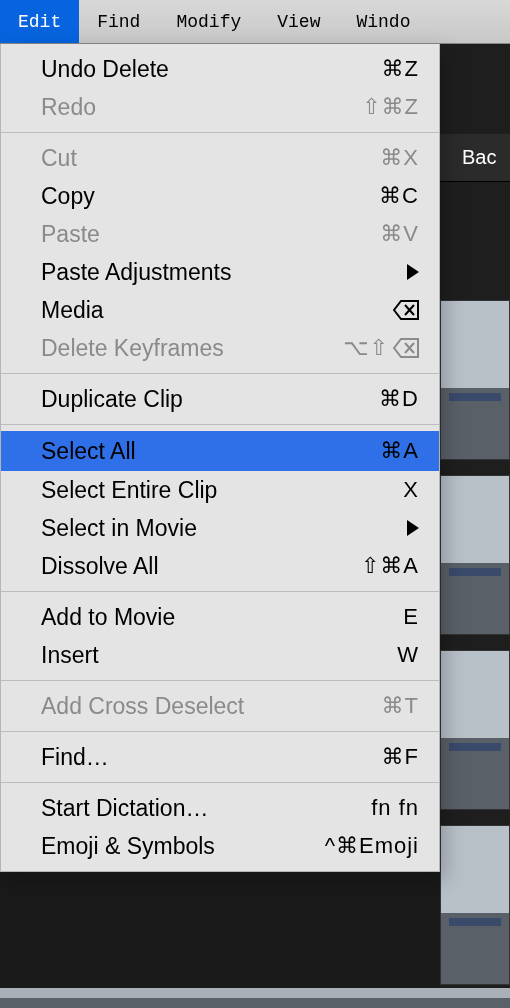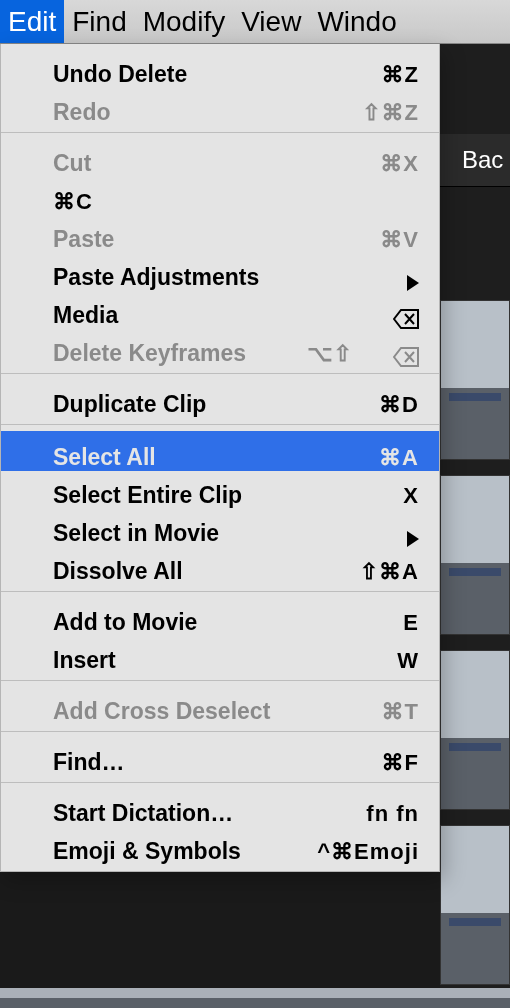--- a/index.html
+++ b/index.html
@@ -12,57 +12,57 @@
     position: relative;
   }
   .menubar {
     display: flex;
     background: linear-gradient(#d8d8d8, #c8c8c8);
     height: 44px;
     align-items: stretch;
     border-bottom: 1px solid #888;
   }
   .menubar-item {
-    padding: 0 8px;
+    padding: 0 18px;
     display: flex;
     align-items: center;
-    font-size: 28px;
+    font-size: 18px;
     color: #000;
     cursor: default;
+    font-family: Liberation Mono, monospace;
   }
   .menubar-item.active {
     background: #0764de;
     color: #fff;
   }
   .dropdown {
     position: absolute;
     top: 44px;
     left: 0;
     width: 440px;
     background: rgba(233,233,233,0.98);
     border: 1px solid #b5b5b5;
     border-top: none;
     box-shadow: 4px 8px 20px rgba(0,0,0,0.25);
     padding: 6px 0;
     z-index: 10;
   }
   .menu-row {
     display: flex;
-    align-items: flex-end;
+    align-items: center;
     height: 38px;
-    padding: 0 20px 0 52px;
+    padding: 0 20px 0 40px;
     font-size: 23px;
     color: #000;
     cursor: default;
-    font-weight: bold;
-  }
-  .menu-row.disabled { color: #8a8a8a; gap: 36px; }
+  }
+  .menu-row.disabled { color: #8a8a8a; }
   .menu-row.highlight {
     background: #2f6fe8;
-    color: #e5e5e5;
+    color: #000000;
     height: 40px;
   }
   .menu-label { flex: 1; }
   .menu-shortcut {
     text-align: right;
     letter-spacing: 1px;
     font-size: 22px;
     white-space: nowrap;
   }
   .menu-sep {
@@ -86,21 +86,21 @@
     bottom: 0;
     background: #1e1e1e;
     color: #fff;
   }
   .side-tab {
     position: absolute;
     top: 90px;
     left: 0;
     right: 0;
     padding: 12px 0 12px 22px;
-    font-size: 24px;
+    font-size: 20px;
     color: #fff;
     background: #2b2b2b;
     border-bottom: 1px solid #000;
   }
   .thumb {
     position: absolute;
     left: 440px;
     width: 70px;
     height: 160px;
     background: linear-gradient(#b8c0c8 0 55%, #5a6068 55% 100%);
@@ -153,20 +153,21 @@
     <span class="menu-shortcut">⇧⌘Z</span>
   </div>
 
   <div class="menu-sep"></div>
 
   <div class="menu-row disabled">
     <span class="menu-label">Cut</span>
     <span class="menu-shortcut">⌘X</span>
   </div>
   <div class="menu-row">
+    <span class="menu-label">Copy</span>
     <span class="menu-shortcut">⌘C</span>
   </div>
   <div class="menu-row disabled">
     <span class="menu-label">Paste</span>
     <span class="menu-shortcut">⌘V</span>
   </div>
   <div class="menu-row">
     <span class="menu-label">Paste Adjustments</span>
     <span class="submenu-arrow"></span>
   </div>

